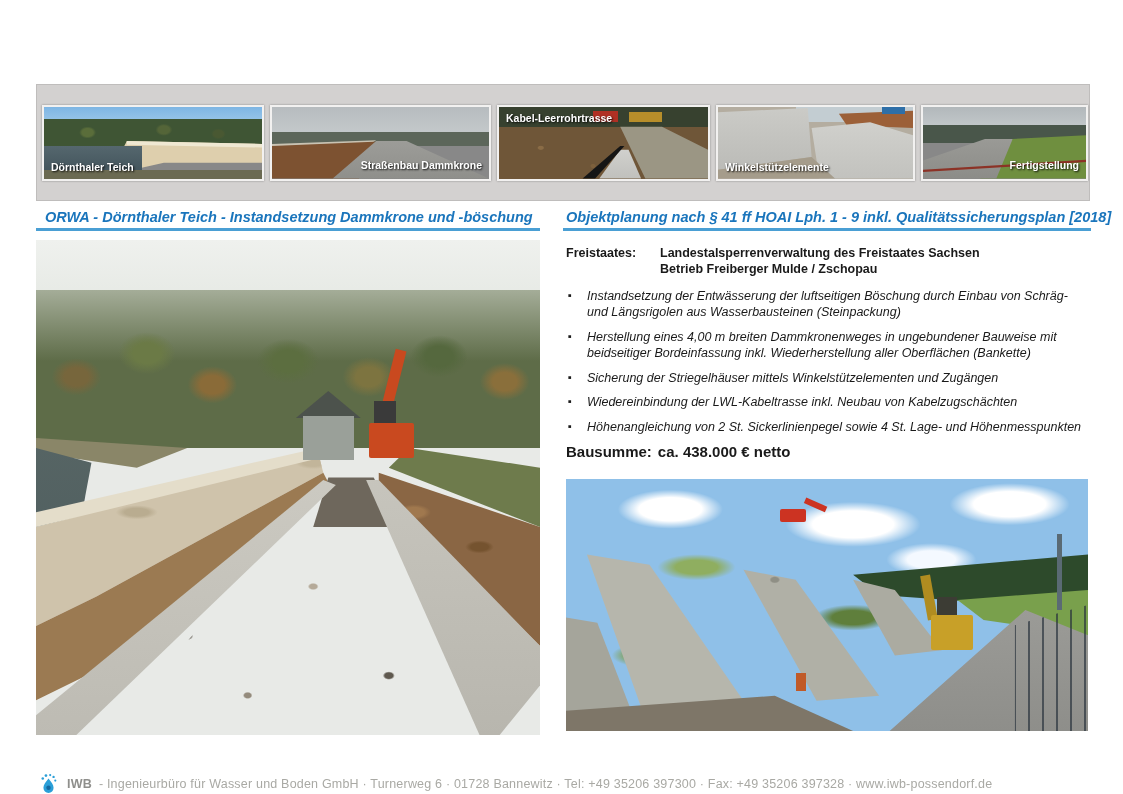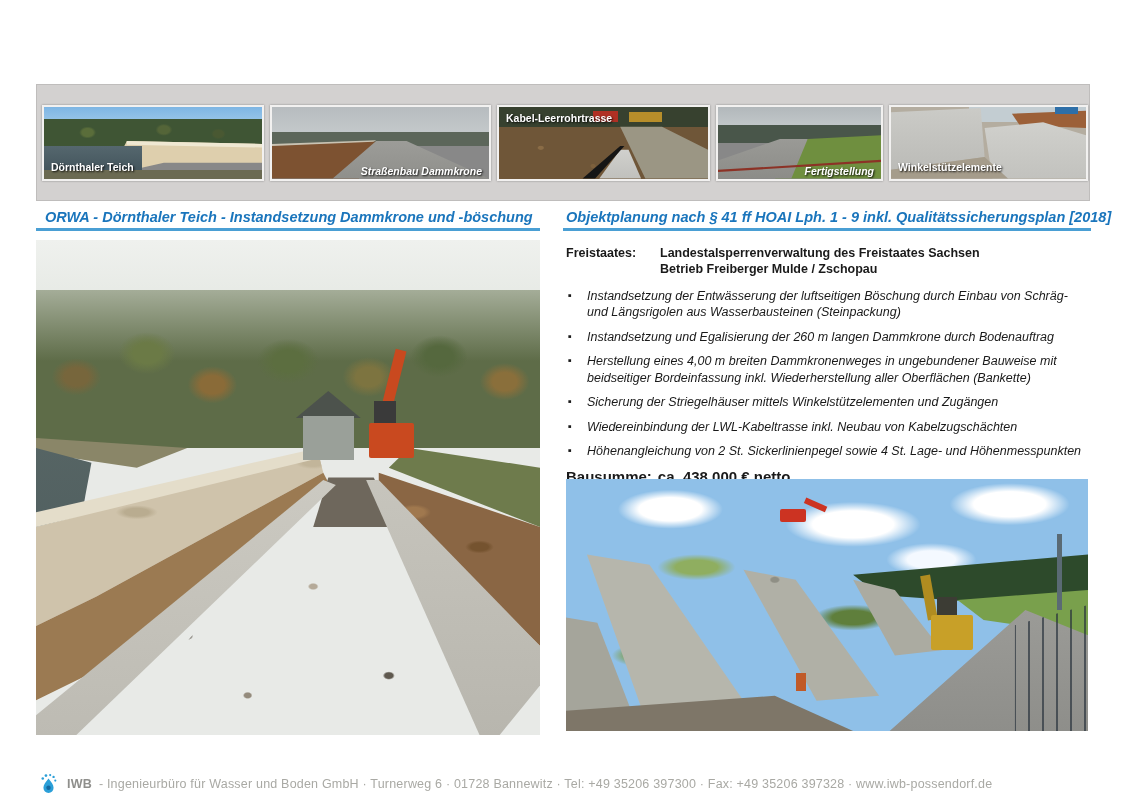--- a/index.html
+++ b/index.html
@@ -12,21 +12,21 @@
     position:absolute; left:36px; top:84px; width:1054px; height:117px;
     background:#d3d1d0; border:1px solid #bfbdbc;
     display:flex; align-items:center; gap:6px; padding:5px;
   }
   .thumb { position:relative; height:76px; background:#888; border:2px solid #f2f1f0;
            box-shadow:0 0 2px rgba(0,0,0,.35); overflow:hidden; flex:none; }
   .t1{width:222px;} .t2{width:221px;} .t3{width:213px;} .t4{width:199px;} .t5{width:167px;}
   .thumb-label { position:absolute; color:#fff; font-weight:bold; font-size:10.5px;
                  text-shadow:1px 1px 2px rgba(0,0,0,.9); white-space:nowrap; }
   .lab-bl { left:7px; bottom:6px; }
-  .lab-br { right:7px; bottom:2px;font-style:italic; }
+  .lab-br { right:7px; bottom:8px; }
   .lab-tl { left:7px; top:5px; }
   .art { position:absolute; inset:0; }
   .layer { position:absolute; }
 
   
   .t1 .sky   { inset:0 0 55% 0; background:linear-gradient(#7eb6e4,#b8d7ee); }
   .t1 .forest{ inset:18% 0 45% 0; background:#3f5534;
                background-image:radial-gradient(14px 10px at 20% 50%, #5a6d3a 40%, transparent 60%),
                                 radial-gradient(14px 10px at 55% 40%, #546538 40%, transparent 60%),
                                 radial-gradient(12px 9px at 80% 55%, #495832 40%, transparent 60%); }
@@ -211,41 +211,41 @@
         <div class="layer top"></div>
           <div class="layer mach1"></div>
           <div class="layer mach2"></div>
         <div class="layer grav"></div>
           <div class="layer band"></div>
         <div class="layer foil"></div>
           <div class="layer cable"></div>
       </div>
       <span class="thumb-label lab-tl">Kabel-Leerrohrtrasse</span>
     </figure>
-    <figure class="thumb t5">
-      <div class="art">
-        <div class="layer sky"></div>
-          <div class="layer trees"></div>
-        <div class="layer grass"></div>
-          <div class="layer road"></div>
-          <div class="layer chain"></div>
-      </div>
-      <span class="thumb-label lab-br">Fertigstellung</span>
-    </figure>
     <figure class="thumb t4">
       <div class="art">
         <div class="layer bg"></div>
           <div class="layer skytr"></div>
           <div class="layer dirt"></div>
         <div class="layer blue"></div>
           <div class="layer wallL"></div>
         <div class="layer wallR"></div>
           <div class="layer floor"></div>
       </div>
       <span class="thumb-label lab-bl">Winkelstützelemente</span>
+    </figure>
+    <figure class="thumb t5">
+      <div class="art">
+        <div class="layer sky"></div>
+          <div class="layer trees"></div>
+        <div class="layer grass"></div>
+          <div class="layer road"></div>
+          <div class="layer chain"></div>
+      </div>
+      <span class="thumb-label lab-br">Fertigstellung</span>
     </figure>
   </div>
 
   <div class="col-header hdr-left" style="color: rgb(26, 117, 188);">ORWA - Dörnthaler Teich - Instandsetzung Dammkrone und -böschung</div>
   <div class="col-header hdr-right" style="color: rgb(26, 117, 188);">Objektplanung nach § 41 ff HOAI Lph. 1 - 9 inkl. Qualitätssicherungsplan [2018]</div>
   <div class="rule rule-left" style="background: rgb(74, 159, 212);"></div>
   <div class="rule rule-right" style="background: rgb(74, 159, 212);"></div>
 
   <div class="main-photo">
     <div class="layer mp-sky"></div>
@@ -271,21 +271,20 @@
   <div class="details">
     <div class="client-row">
       <span class="client-label">Freistaates:</span>
       <span class="client-value">
         <span>Landestalsperrenverwaltung des Freistaates Sachsen</span><br>
         <span>Betrieb Freiberger Mulde / Zschopau</span>
       </span>
     </div>
     <ul class="bullets">
       <li><span>Instandsetzung der Entwässerung der luftseitigen Böschung durch Einbau von Schräg- und Längsrigolen aus Wasserbausteinen (Steinpackung)</span></li>
-      <li><span>Instandsetzung und Egalisierung der 260 m langen Dammkrone durch Bodenauftrag</span></li>
       <li><span>Herstellung eines 4,00 m breiten Dammkronenweges in ungebundener Bauweise mit beidseitiger Bordeinfassung inkl. Wiederherstellung aller Oberflächen (Bankette)</span></li>
       <li><span>Sicherung der Striegelhäuser mittels Winkelstützelementen und Zugängen</span></li>
       <li><span>Wiedereinbindung der LWL-Kabeltrasse inkl. Neubau von Kabelzugschächten</span></li>
       <li><span>Höhenangleichung von 2 St. Sickerlinienpegel sowie 4 St. Lage- und Höhenmesspunkten</span></li>
     </ul>
     <div class="bausumme">
       <span>Bausumme:</span><span class="sv">ca. 438.000 € netto</span>
     </div>
   </div>
 

